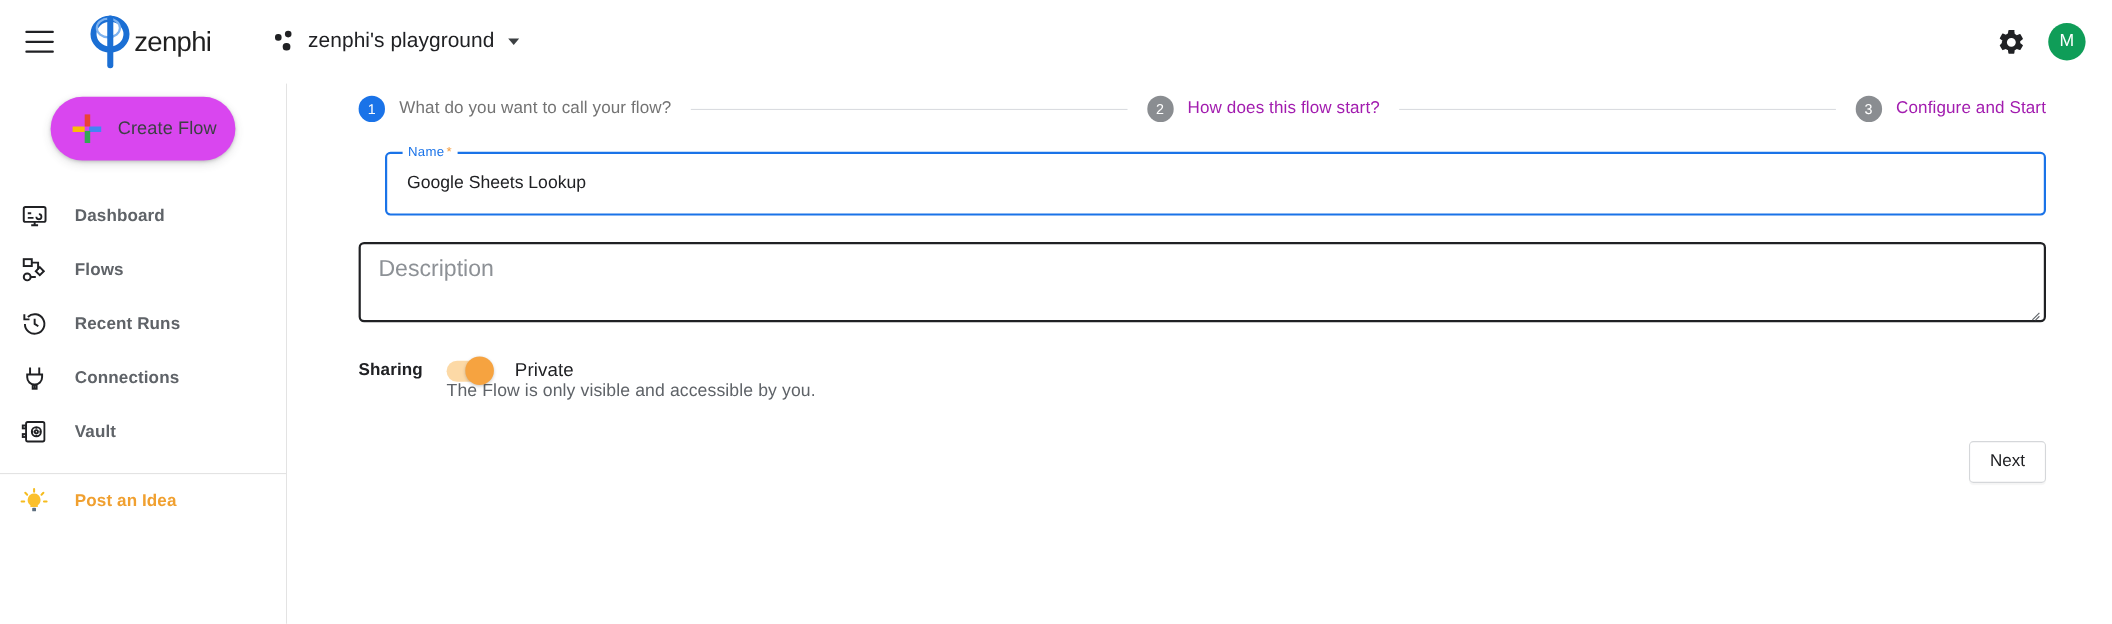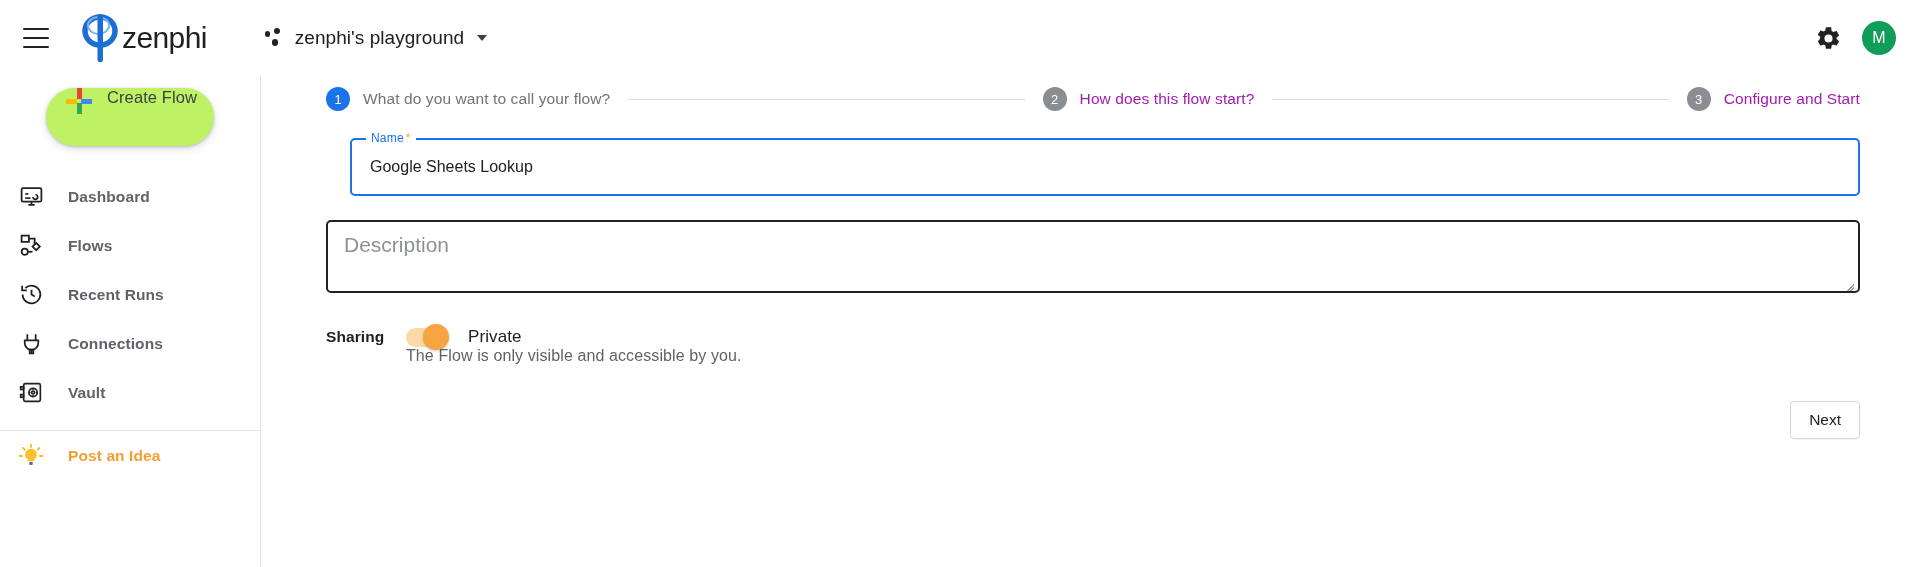--- a/index.html
+++ b/index.html
@@ -33,21 +33,21 @@
     background: #202124; border-radius: 1px;
   }
 
   .brand {
     display: flex; align-items: center;
     margin-left: 29px;
     cursor: pointer;
   }
   .brand-logo { width: 46px; height: 52px; position: relative; }
   .brand-word {
-    font-size: 30px;
+    font-size: 25px;
     color: #1f1f1f;
     letter-spacing: -0.6px;
     margin-left: -2px;
     font-weight: 400;
   }
 
   .workspace {
     display: flex; align-items: center;
     margin-left: 56px;
     cursor: pointer;
@@ -94,24 +94,24 @@
     position: absolute;
     top: 60px; left: 0;
     width: 261px; height: 507px;
     background: #ffffff;
     border-right: 1px solid #e3e3e3;
     overflow: hidden;
   }
   .create-flow {
     margin: 28px 0 0 46px;
     width: 168px; height: 58px;
-    background: #bef264;
+    background: #d946ef;
     border-radius: 29px;
     box-shadow: 0 1px 3px rgba(60,64,67,.25), 0 3px 9px rgba(60,64,67,.16);
-    display: flex; 
+    display: flex; align-items: center;
     cursor: pointer;
   }
   .gplus { width: 26px; height: 26px; margin-left: 20px; position: relative; }
   .gplus i { position: absolute; display: block; }
   .gplus .bar-y { left: 0;    top: 11px; width: 11px; height: 5px; background: #fbbc04; }
   .gplus .bar-b { left: 15px; top: 11px; width: 11px; height: 5px; background: #4285f4; }
   .gplus .bar-r { left: 11px; top: 0;    width: 5px;  height: 11px; background: #ea4335; }
   .gplus .bar-g { left: 11px; top: 15px; width: 5px;  height: 11px; background: #34a853; }
   .cf-label {
     margin-left: 15px;

